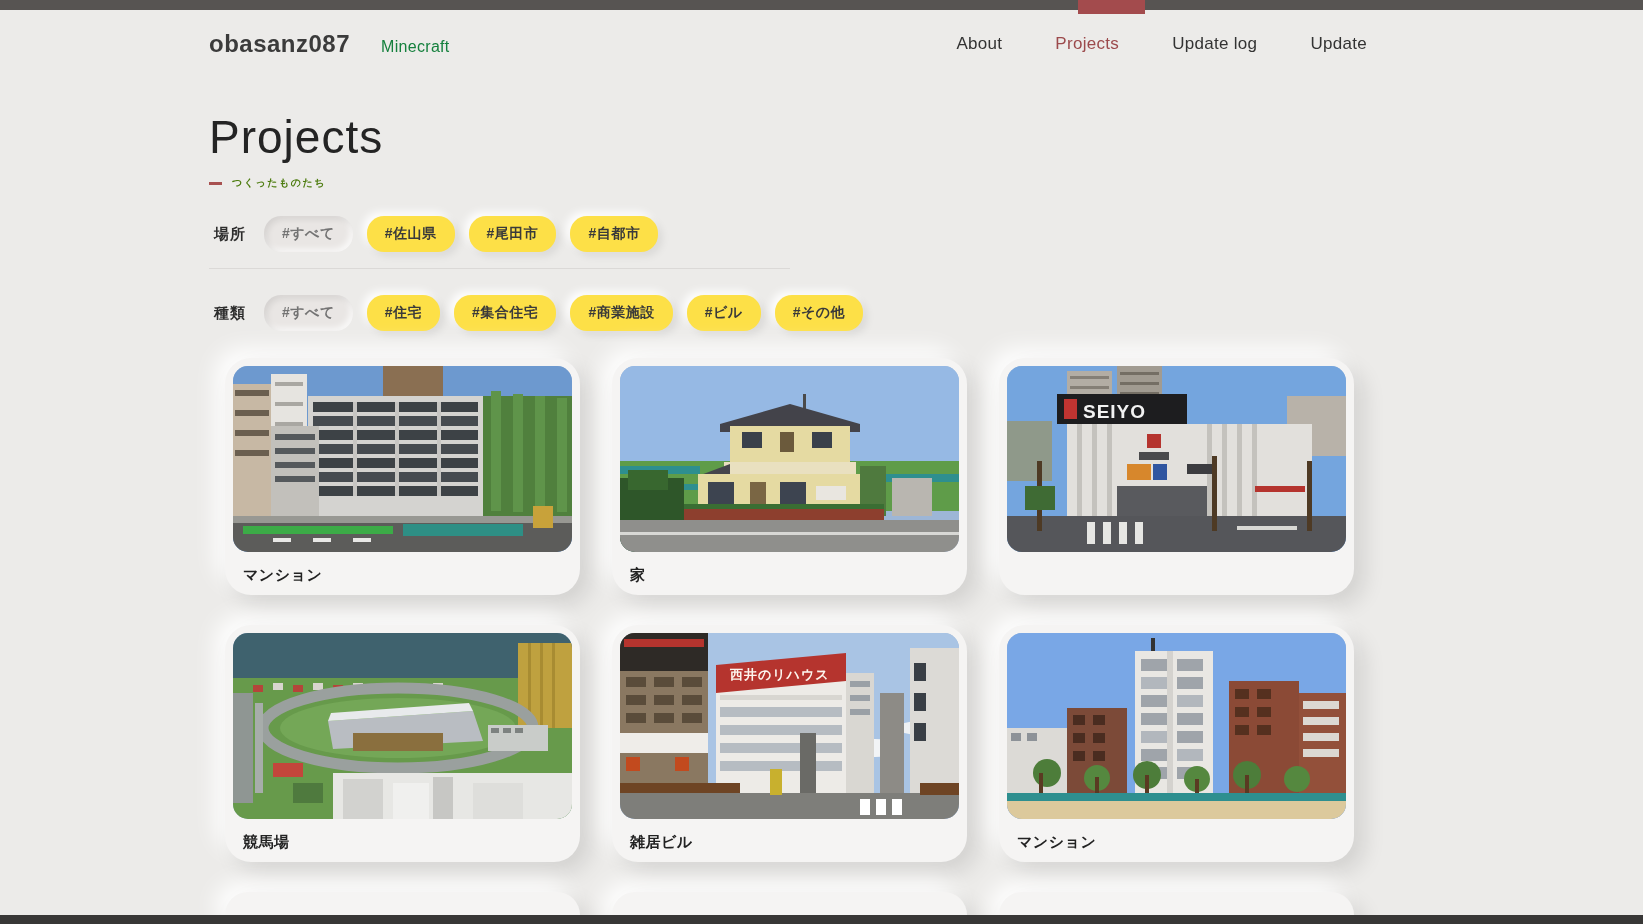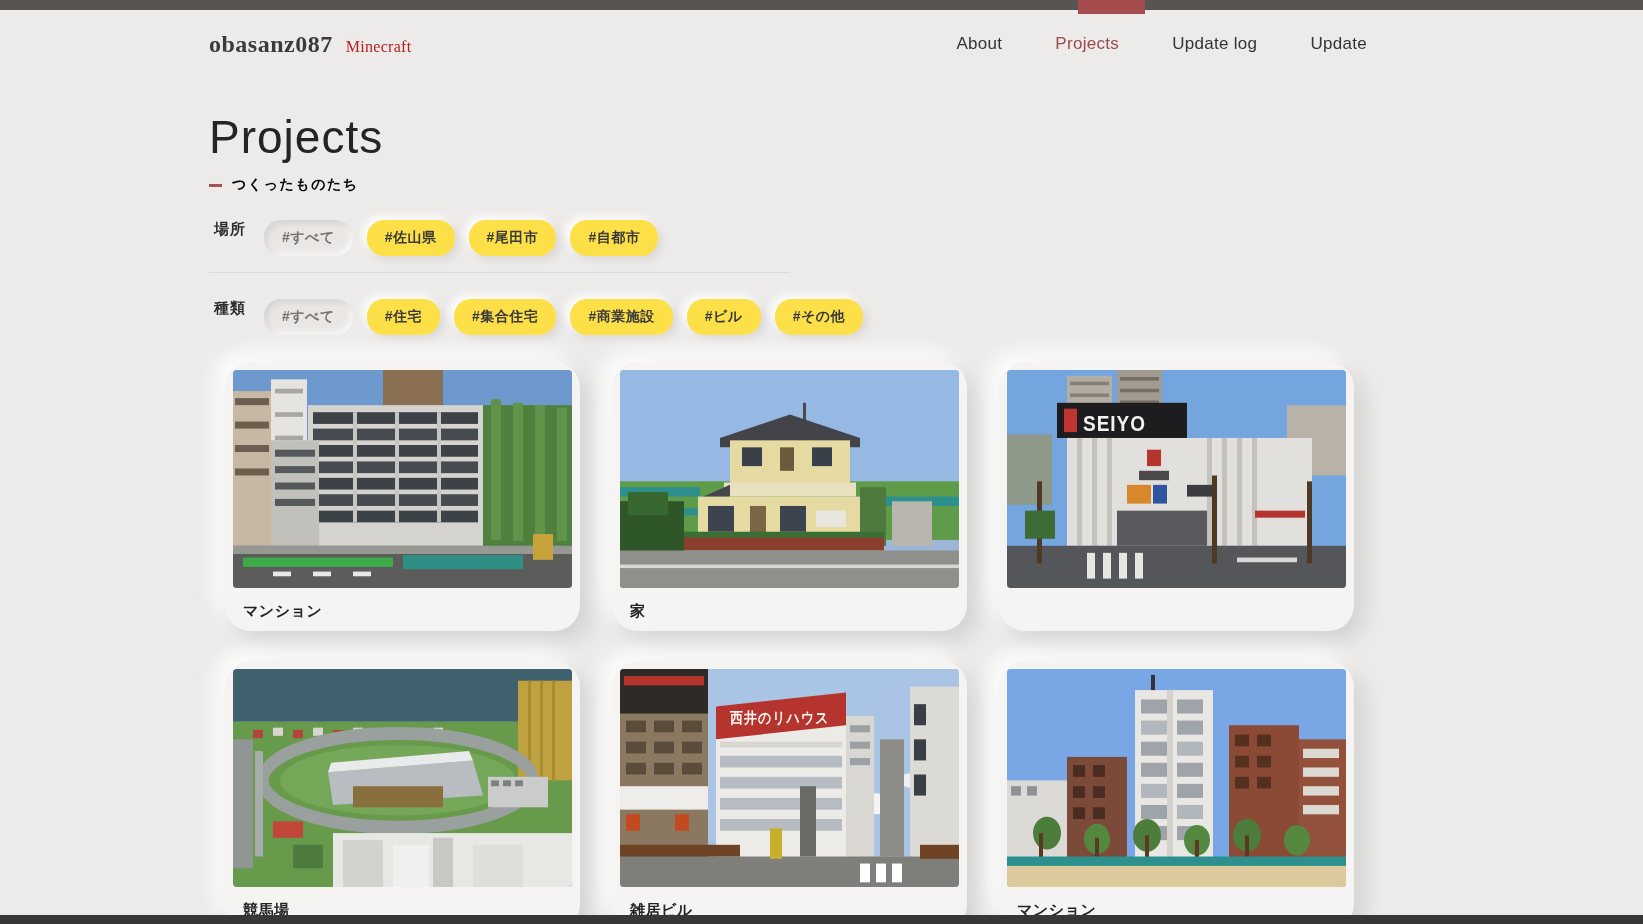--- a/index.html
+++ b/index.html
@@ -11,56 +11,56 @@
     position:relative;
   }
   
   .topbar { position:absolute; top:0; left:0; width:100%; height:10px; background:#575452; z-index:50; }
   .topbar .active-ind { position:absolute; left:1078px; top:0; width:67px; height:14px; background:#a34b4d; }
   .bottombar { position:absolute; bottom:0; left:0; width:100%; height:9px; background:#383736; z-index:60; }
 
   
   header { display:flex; align-items:center; justify-content:space-between;
            margin:22px 276px 0 209px; height:44px; }
-  .logo { display:flex; align-items:baseline; cursor:pointer;font-family:Liberation Serif, serif; }
+  .logo { display:flex; align-items:baseline; cursor:pointer; }
   .logo-name { font-size:24px; font-weight:600; color:#3b3b3b; letter-spacing:.5px; }
-  .logo-sub  { font-size:16px; font-weight:500; color:#b91c1c; margin-left:13px; letter-spacing:.3px; }
+  .logo-sub  { font-size:16px; font-weight:500; color:#15803d; margin-left:31px; letter-spacing:.3px; }
   nav { display:flex; align-items:center;gap:20px; }
   nav a { font-size:17px; font-weight:500; color:#333; margin-left:33px; text-decoration:none; cursor:pointer; letter-spacing:.3px; }
   nav a.active { color:#9c4a4c; }
 
   
   main { margin:0 0 0 209px; width:1158px; }
   h1 { margin-top:44px; font-size:46px; font-weight:500; color:#242424; letter-spacing:1px; }
   .subtitle { display:flex; align-items:center; margin-top:12px; }
   .subtitle .dash { width:13px; height:3px; background:#a85150; margin-right:10px; }
-  .subtitle span.txt { font-size:14px; font-weight:700; color:#000000; letter-spacing:1.5px; }
-
-  .filter-row { display:flex; align-items:flex-start; margin-top:26px; padding-left:5px; }
+  .subtitle span.txt { font-size:10px; font-weight:700; color:#4d7c0f; letter-spacing:1.5px; }
+
+  .filter-row { display:flex; align-items:center; margin-top:26px; padding-left:5px; }
   .filter-label { font-size:15px; font-weight:700; width:36px; margin-right:14px; color:#2d2d2d; letter-spacing:1px; }
   .tag {
     font-size:14px; font-weight:600; color:#3a3a3a; letter-spacing:.5px;
     background:#fde047; border-radius:17px; padding:9px 18px; margin-right:14px;
     box-shadow:4px 4px 9px rgba(0,0,0,.08), -4px -4px 9px rgba(255,255,255,.95);
     cursor:pointer; white-space:nowrap;
   }
   .tag.selected {
     color:#737373; background:#e9e6e4;
     box-shadow:inset 3px 3px 6px rgba(0,0,0,.09), inset -3px -3px 6px rgba(255,255,255,.75);
   }
   .divider { border:none; border-top:1px solid #dbd9d7; width:581px; margin:16px 0 0 0; }
 
   .grid { margin:27px 0 0 16px; display:grid; grid-template-columns:repeat(3,355px);
           column-gap:32px; row-gap:30px; }
   .card {
     width:355px; background:#f5f4f3; border-radius:26px; padding:8px 8px 0;
     box-shadow:10px 10px 22px rgba(0,0,0,.11), -10px -10px 22px rgba(255,255,255,.95);
     cursor:pointer;
   }
-  .thumb { width:339px; height:218px; border-radius:4px; overflow:hidden; background:#9db6d6; }
+  .thumb { width:339px; height:186px; border-radius:15px; overflow:hidden; background:#9db6d6; }
   .thumb svg { display:block; width:100%; height:100%; }
   .card-label { font-size:15px; font-weight:700; color:#222; padding:14px 10px 10px; letter-spacing:.5px; }
   .card.stub { height:46px; padding:8px; }
 </style>
 </head>
 <body>
 
 <div class="topbar">
   <div class="active-ind"></div>
 </div>

